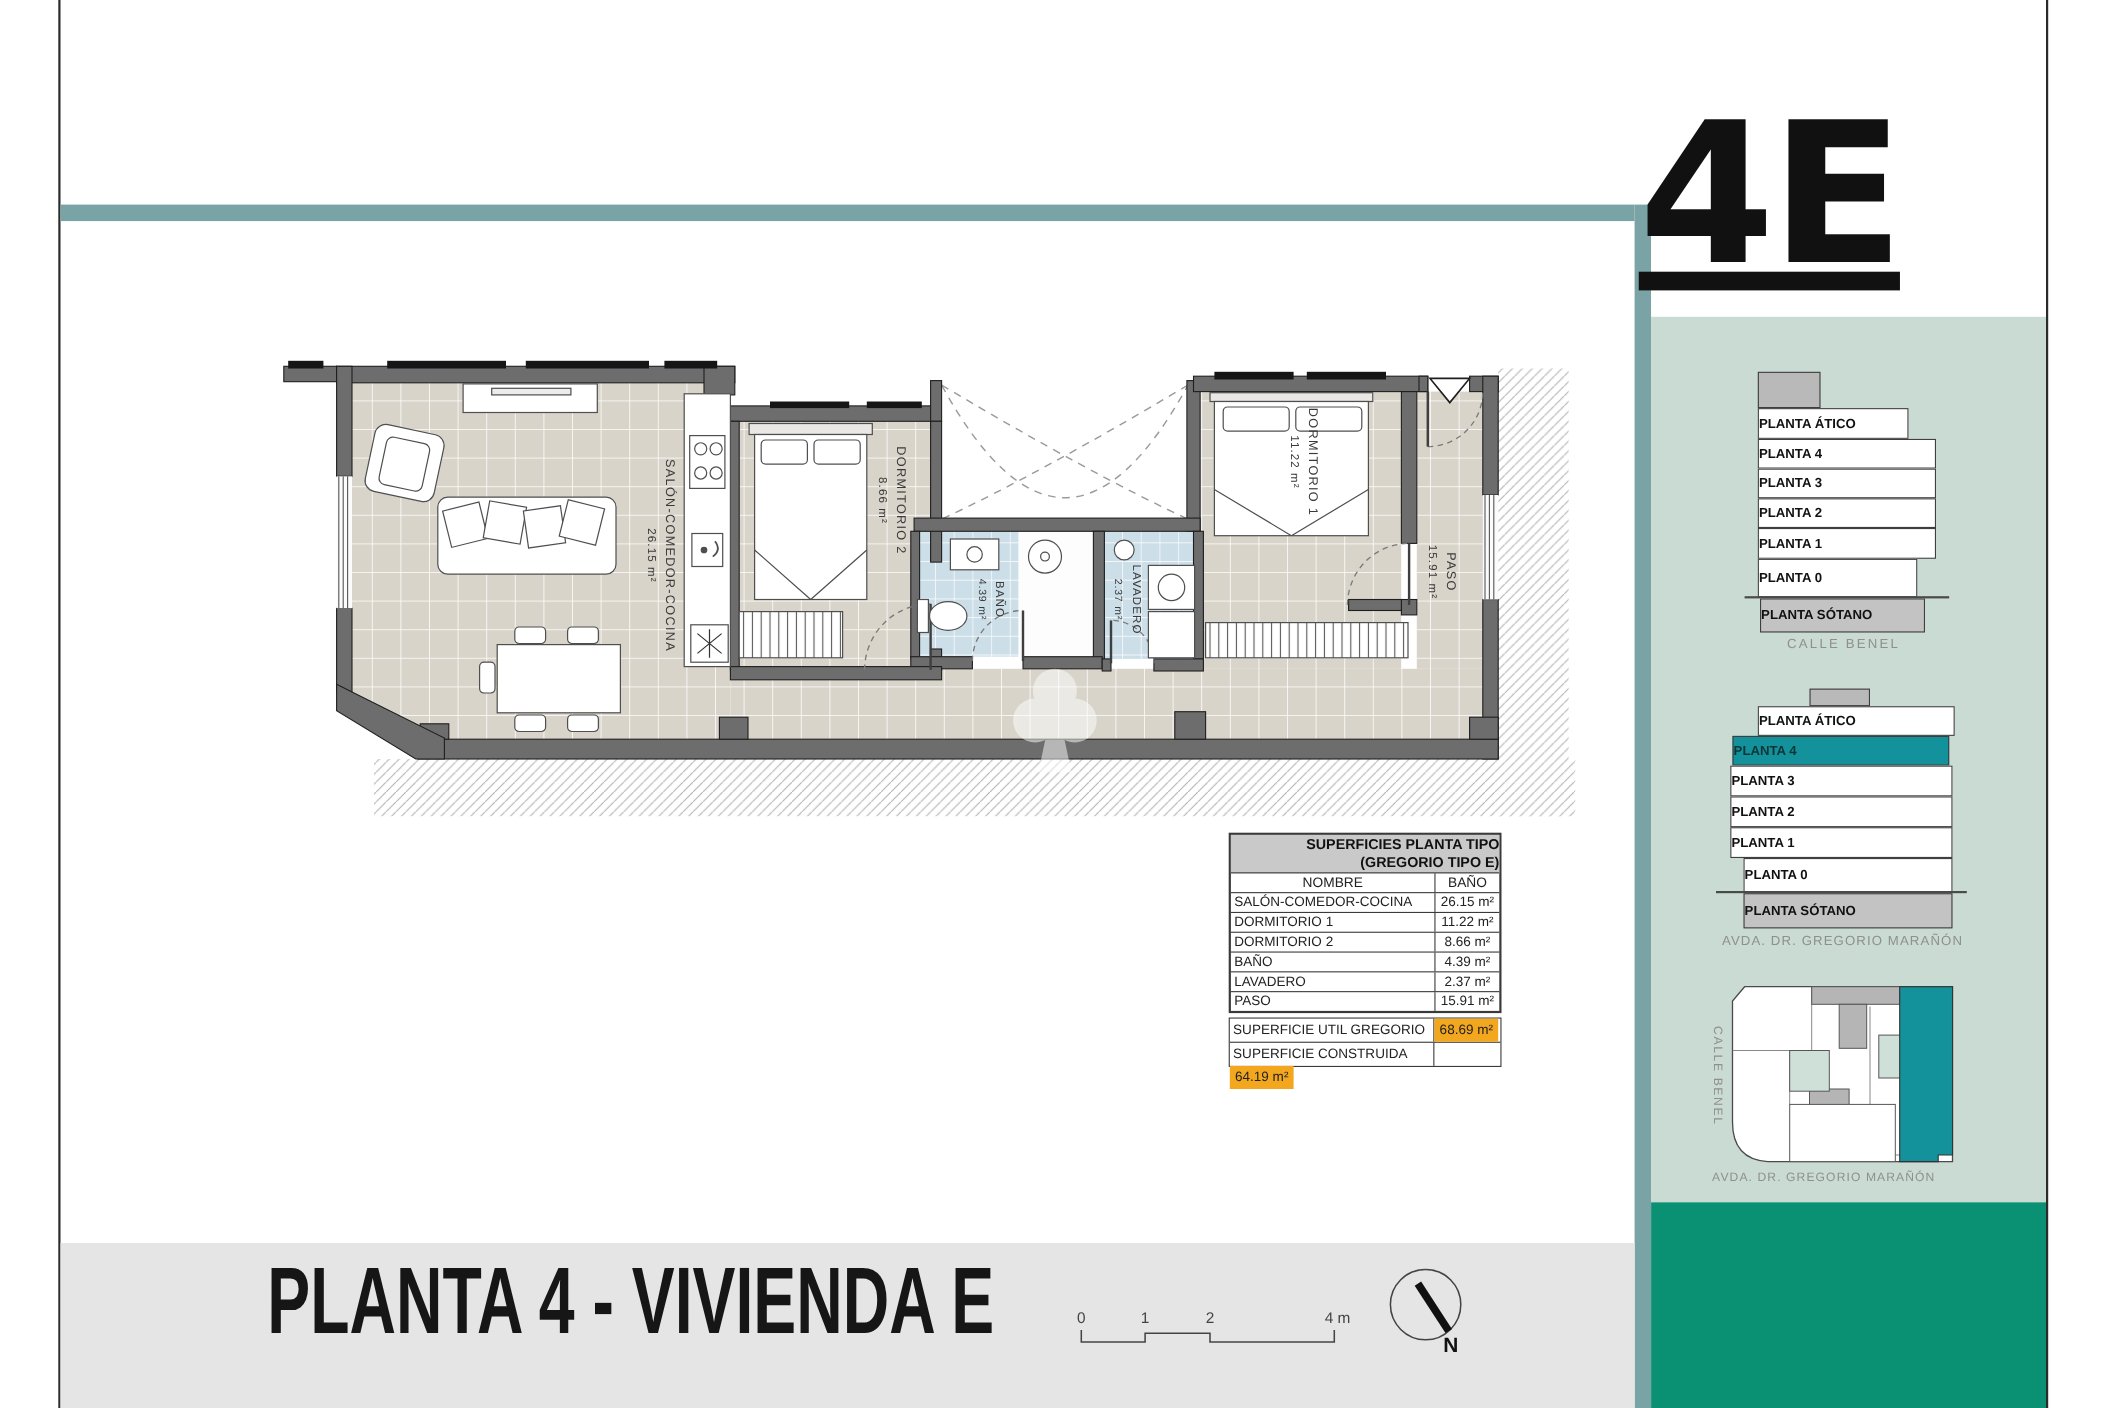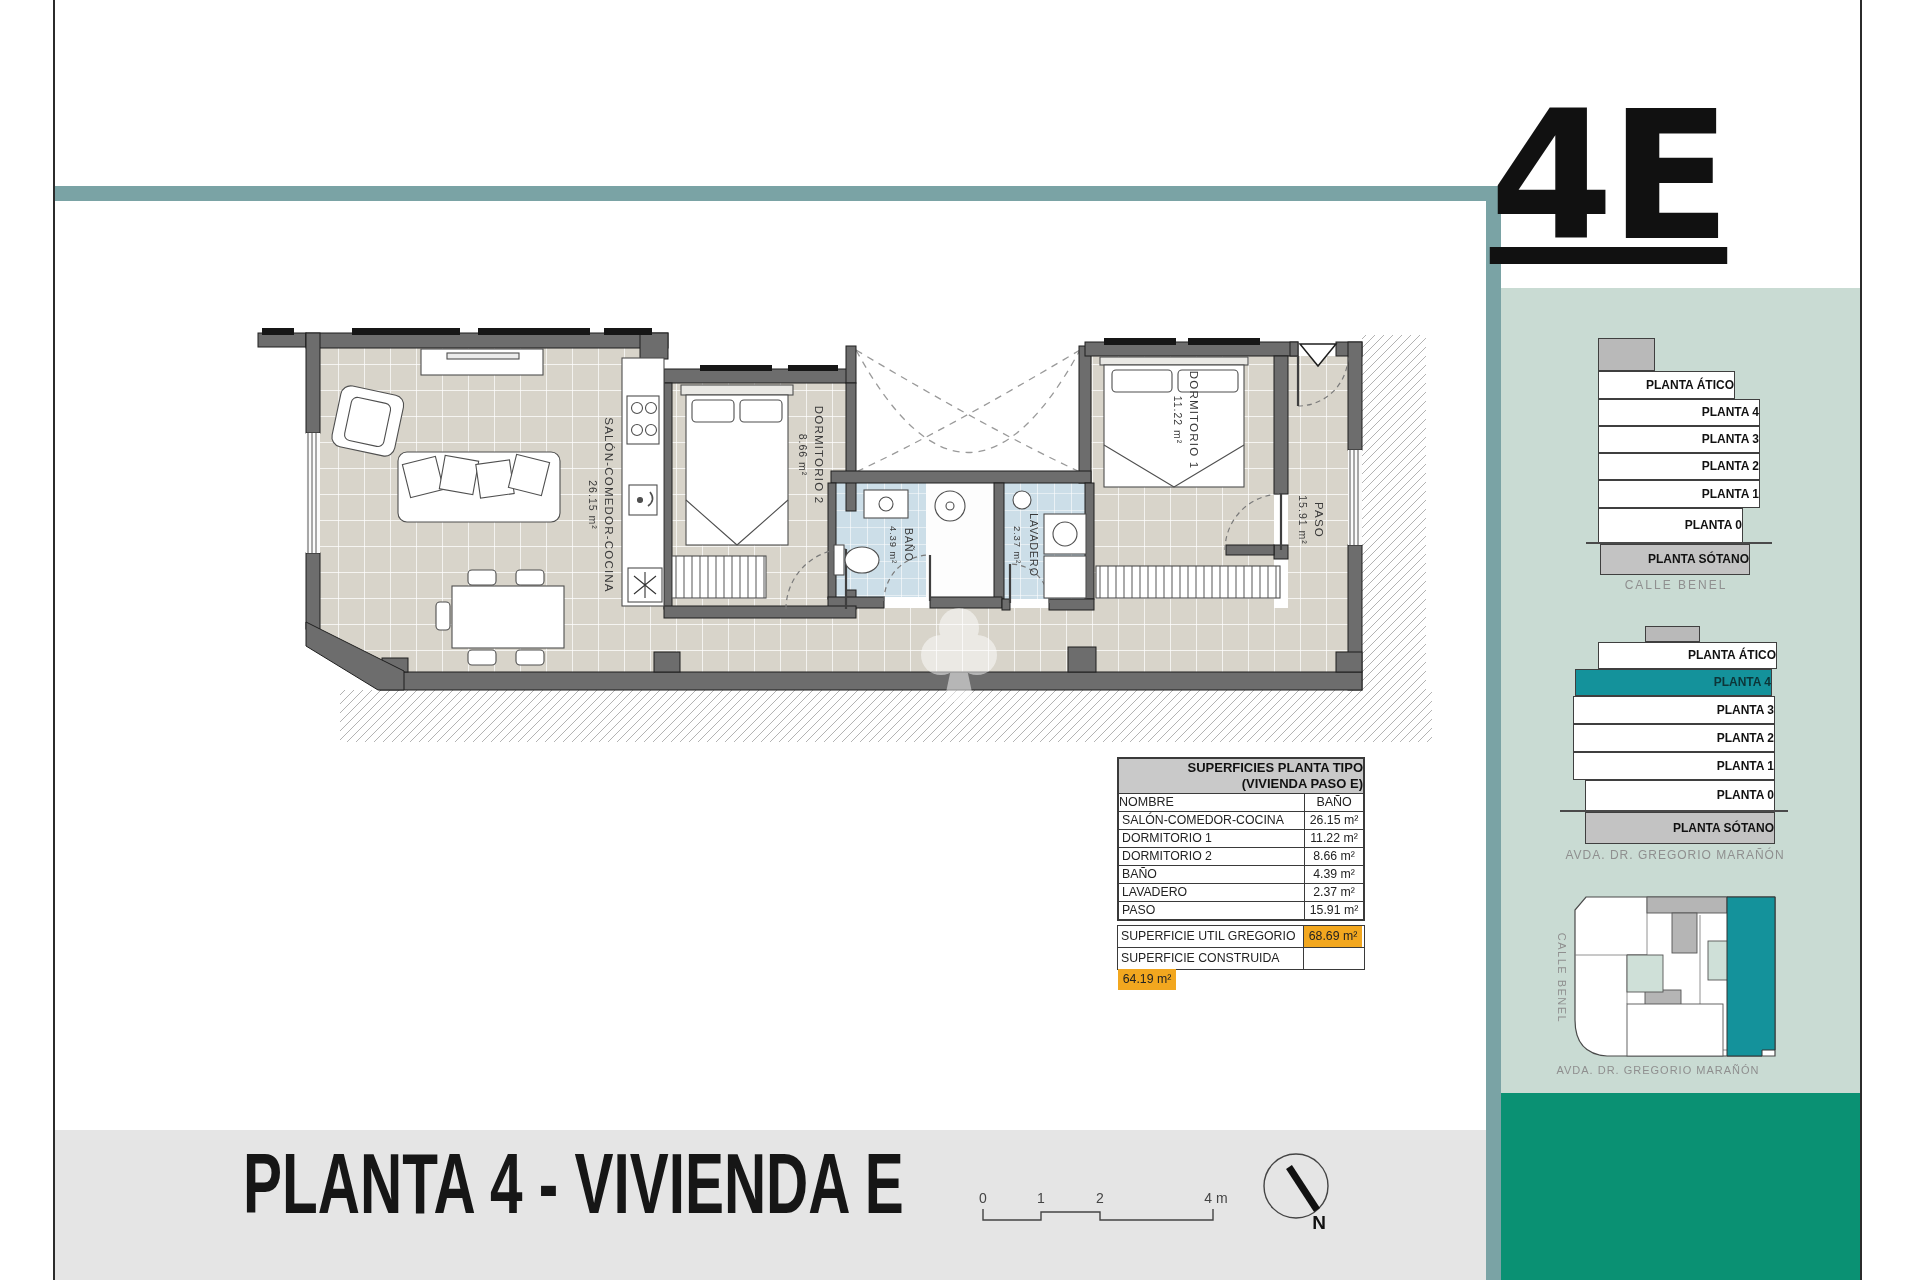--- a/index.html
+++ b/index.html
@@ -12,35 +12,35 @@
 
   
   .sidebar-white{position:absolute;left:1501px;top:0;width:359px;height:288px;background:#ffffff;}
   .unit-code{position:absolute;left:1429px;top:88px;width:359px;text-align:center;
              font-family:"DejaVu Sans",sans-serif;font-weight:bold;font-size:178px;line-height:1;
              color:#111111;letter-spacing:-4px;text-decoration:underline;}
   .sidebar-green{position:absolute;left:1501px;top:288px;width:359px;height:805px;background:#c9dbd3;}
   .sidebar-footer{position:absolute;left:1501px;top:1093px;width:359px;height:187px;background:#0a9173;}
 
   .stack-row{position:absolute;box-sizing:border-box;border:1px solid #3f3f3f;background:#ffffff;
-             color:#111;font-weight:bold;font-size:12px;text-align:right;line-height:25px;}
+             color:#111;font-weight:bold;font-size:12px;text-align:left;line-height:25px;}
   .stack-row.gray{background:#c3c3c3;}
   .stack-row.hl{background:#14929b;color:#0d3538;}
   .stack-box{position:absolute;box-sizing:border-box;border:1px solid #3f3f3f;background:#b9b9b9;}
   .ground-line{position:absolute;height:2px;background:#4a4a4a;}
   .street-caption{position:absolute;color:#8f8f8f;font-size:12px;letter-spacing:2px;white-space:nowrap;
                   text-align:center;}
 
   
   .surf-table{position:absolute;left:1117px;top:757px;width:248px;border:2px solid #3a3a3a;
               box-sizing:border-box;background:#ffffff;}
   .surf-head{background:#c9c9c9;border-bottom:1px solid #3a3a3a;text-align:right;
              font-weight:bold;font-size:13px;line-height:16px;padding:1px 0;color:#111;}
   .surf-sub{display:flex;border-bottom:1px solid #3a3a3a;height:17px;font-size:12.5px;color:#222;}
-  .surf-sub .c1{width:186px;text-align:left;border-right:1px solid #3a3a3a;line-height:17px;}
+  .surf-sub .c1{width:186px;text-align:center;border-right:1px solid #3a3a3a;line-height:17px;}
   .surf-sub .c2{width:58px;text-align:center;line-height:17px;}
   .surf-row{display:flex;border-bottom:1px solid #3a3a3a;height:17px;font-size:12.3px;color:#222;}
   .surf-row:last-child{border-bottom:none;}
   .surf-row .c1{width:186px;padding-left:3px;box-sizing:border-box;border-right:1px solid #3a3a3a;
                 line-height:17px;white-space:nowrap;overflow:hidden;}
   .surf-row .c2{width:58px;text-align:center;line-height:17px;}
   .sum-table{position:absolute;left:1117px;top:925px;width:248px;border:1.5px solid #3a3a3a;
              box-sizing:border-box;background:#ffffff;}
   .sum-row{display:flex;height:21px;border-bottom:1px solid #3a3a3a;font-size:12.3px;color:#222;}
   .sum-row:last-child{border-bottom:none;flex-direction:column;}
@@ -272,21 +272,21 @@
       <text x="1030" y="545" font-size="10.5" letter-spacing="1" transform="rotate(90 1030 545)">LAVADERO</text>
       <text x="1014" y="545" font-size="9.5" letter-spacing="0.8" transform="rotate(90 1014 545)">2.37 m²</text>
       <text x="1315" y="520" font-size="11.5" letter-spacing="1.2" transform="rotate(90 1315 520)">PASO</text>
       <text x="1299" y="520" font-size="10.5" letter-spacing="1" transform="rotate(90 1299 520)">15.91 m²</text>
     </g>
   </svg>
 
   <div class="surf-table">
     <div class="surf-head">
       <div>SUPERFICIES PLANTA TIPO</div>
-      <div>(VIVIENDA PASO E)</div>
+      <div>(GREGORIO TIPO E)</div>
     </div>
     <div class="surf-sub">
       <div class="c1">NOMBRE</div>
       <div class="c2">BAÑO</div>
     </div>
     <div class="surf-row">
       <div class="c1">SALÓN-COMEDOR-COCINA</div>
       <div class="c2">26.15 m²</div>
     </div>
     <div class="surf-row">

